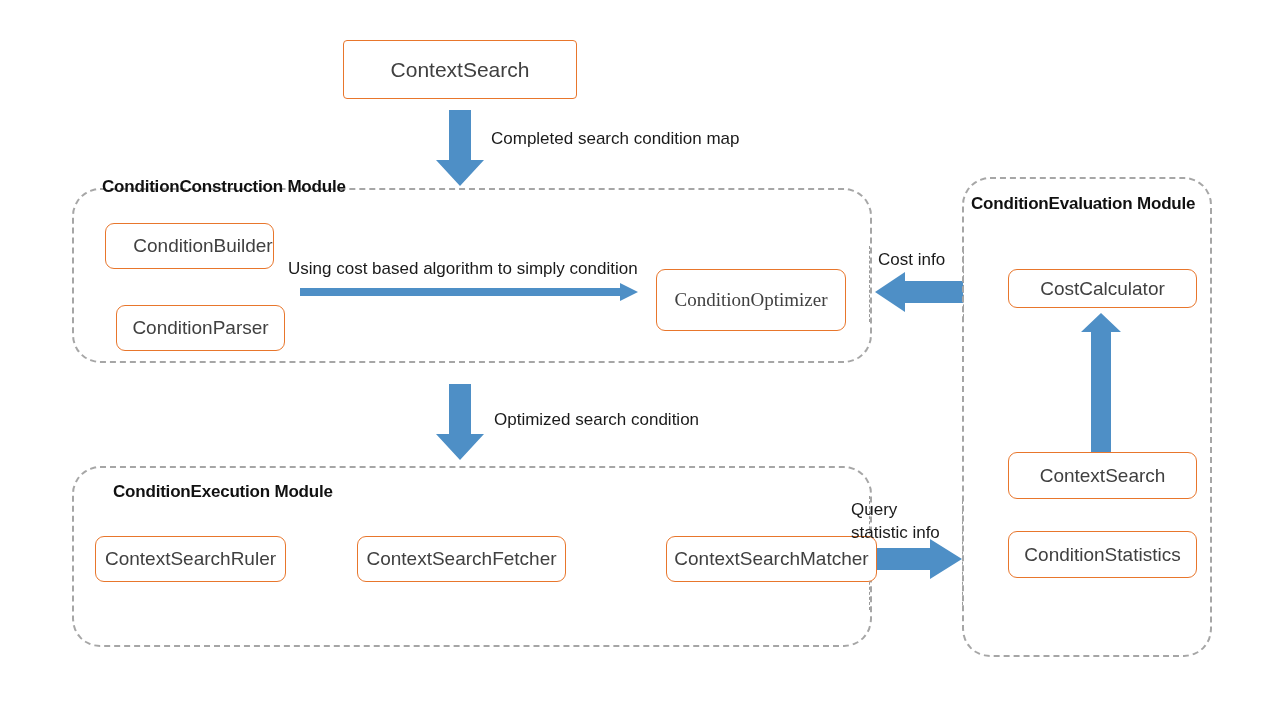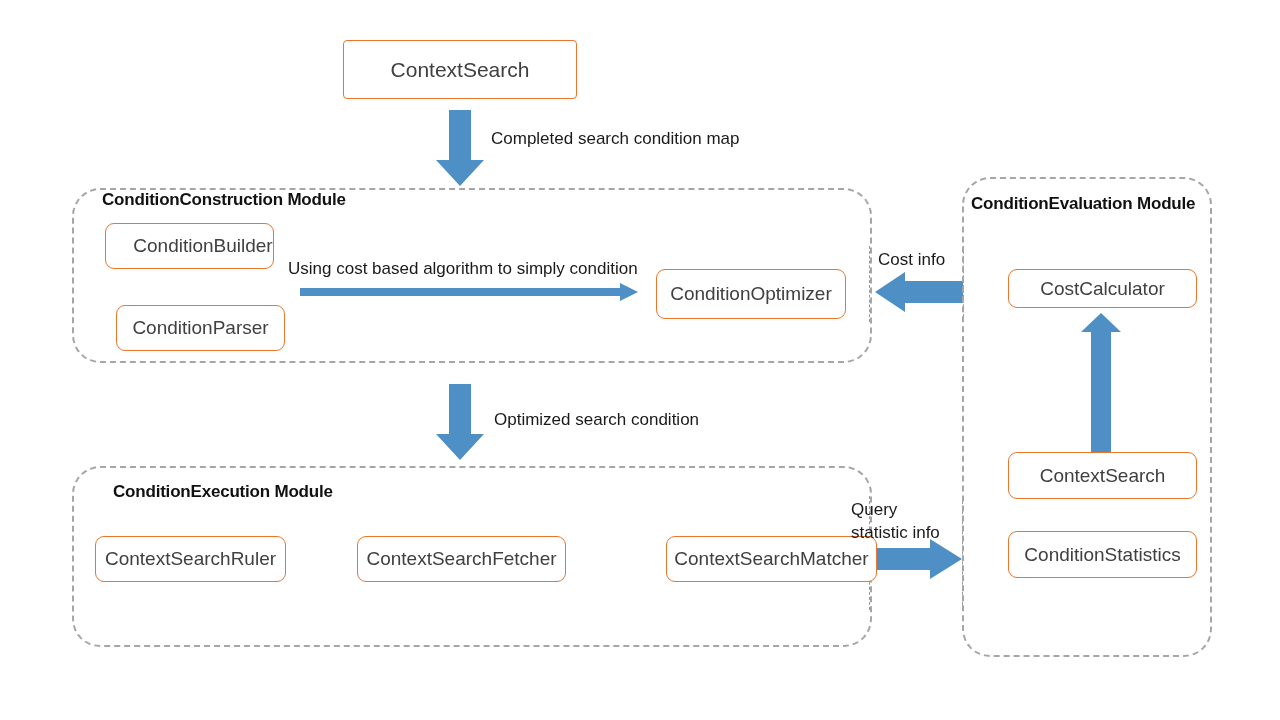--- a/index.html
+++ b/index.html
@@ -111,31 +111,31 @@
   <div class="selmark" style="left:963px; top:246px; width:0; height:76px; border-width:0 0 0 1px;"></div>
 
   <div class="selmark" style="left:869px; top:496px; width:0; height:114px; border-width:0 0 0 1px;"></div>
   <div class="selmark" style="left:962px; top:496px; width:0; height:114px; border-width:0 0 0 1px;"></div>
 
   <div class="node" style="left:343px; top:40px; width:234px; height:59px; border-radius:4px; font-size:21px;">
     <span>ContextSearch</span>
   </div>
 
   <div class="module" style="left:72px; top:188px; width:800px; height:175px;"></div>
-  <div class="module-title" style="left:102px; top:190px;">ConditionConstruction Module</div>
+  <div class="module-title" style="left:102px; top:177px;">ConditionConstruction Module</div>
 
   <div class="node" style="left:105px; top:223px; width:169px; height:46px;padding-left:27px;">
     <span>ConditionBuilder</span>
   </div>
 
   <div class="node" style="left:116px; top:305px; width:169px; height:46px;">
     <span>ConditionParser</span>
   </div>
 
-  <div class="node" style="left:656px; top:269px; width:190px; height:50px;">
+  <div class="node" style="left:656px; top:269px; width:190px; height:62px;font-family:Liberation Serif, serif;">
     <span>ConditionOptimizer</span>
   </div>
 
   <div class="module" style="left:72px; top:466px; width:800px; height:181px;"></div>
   <div class="module-title" style="left:113px; top:482px;">ConditionExecution Module</div>
 
   <div class="node" style="left:95px; top:536px; width:191px; height:46px;">
     <span>ContextSearchRuler</span>
   </div>
 

